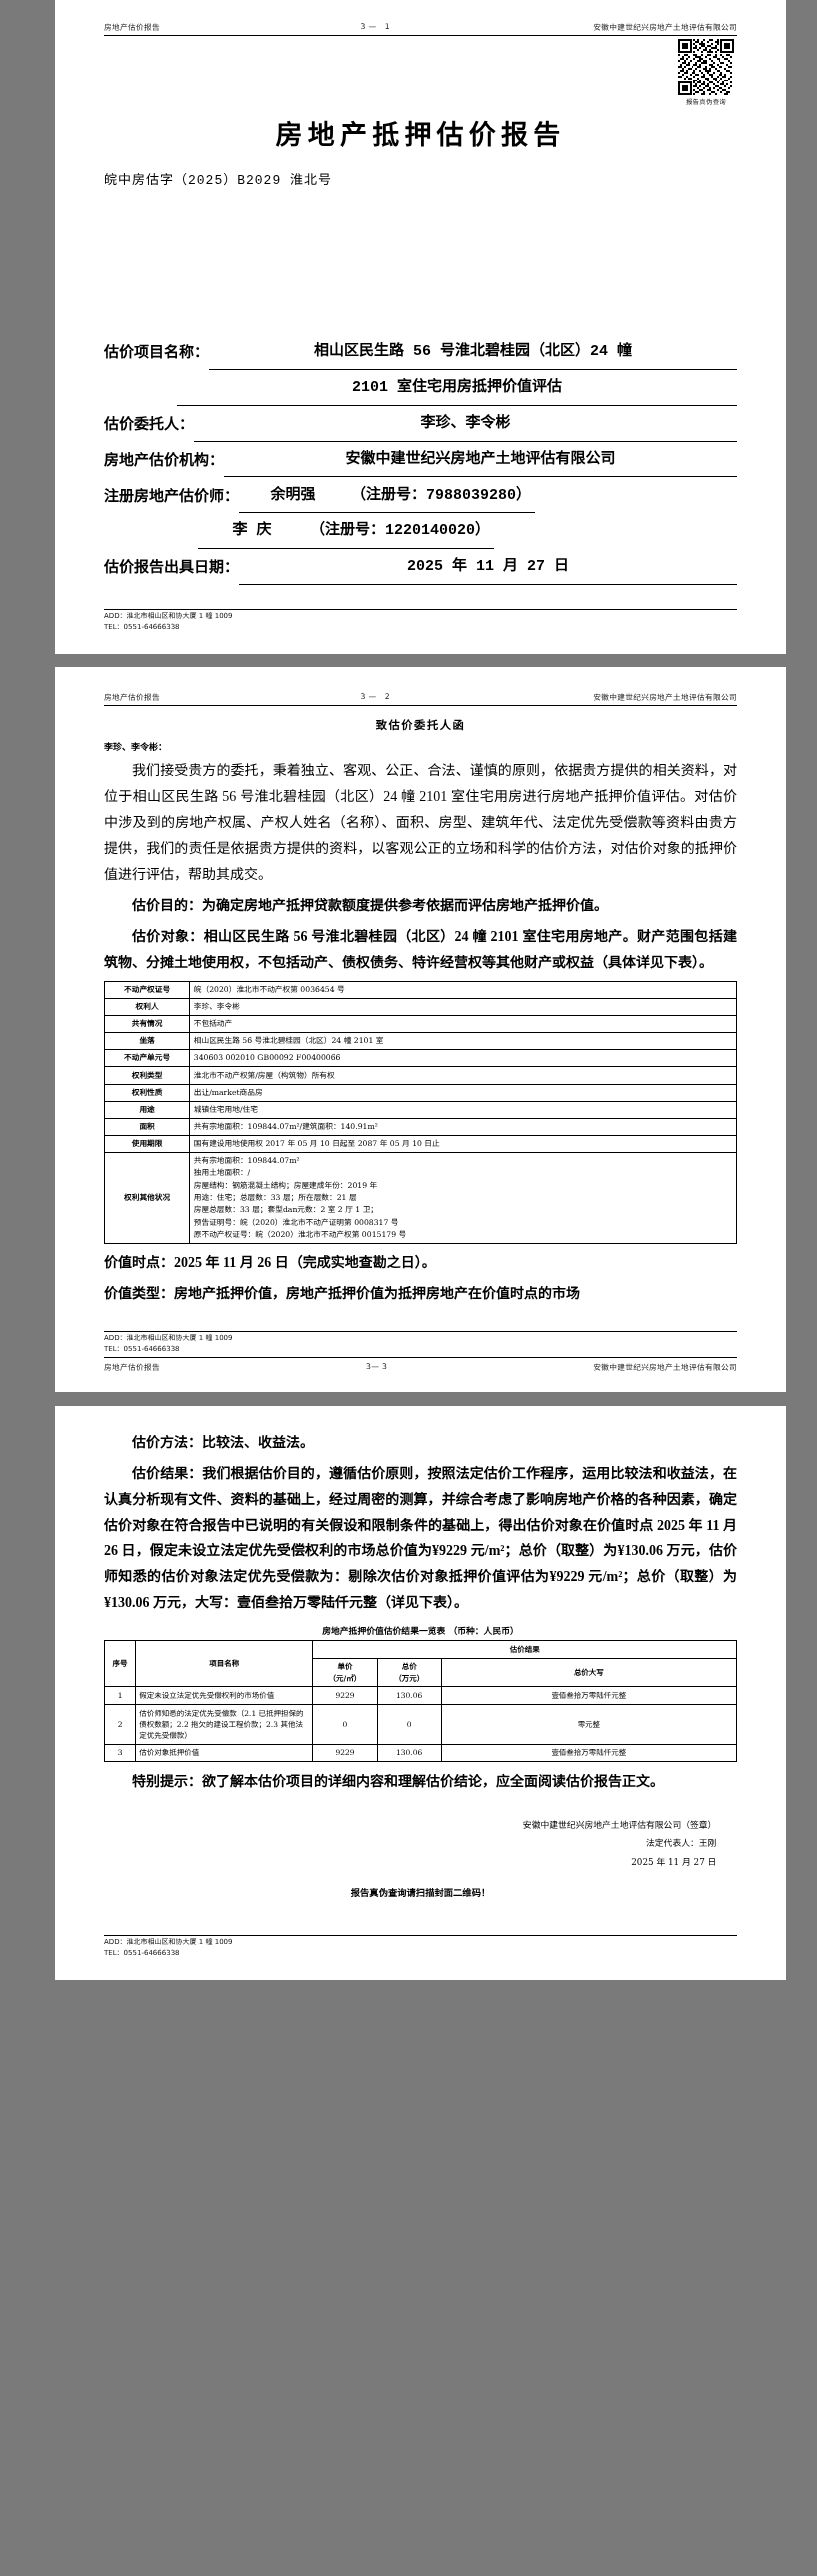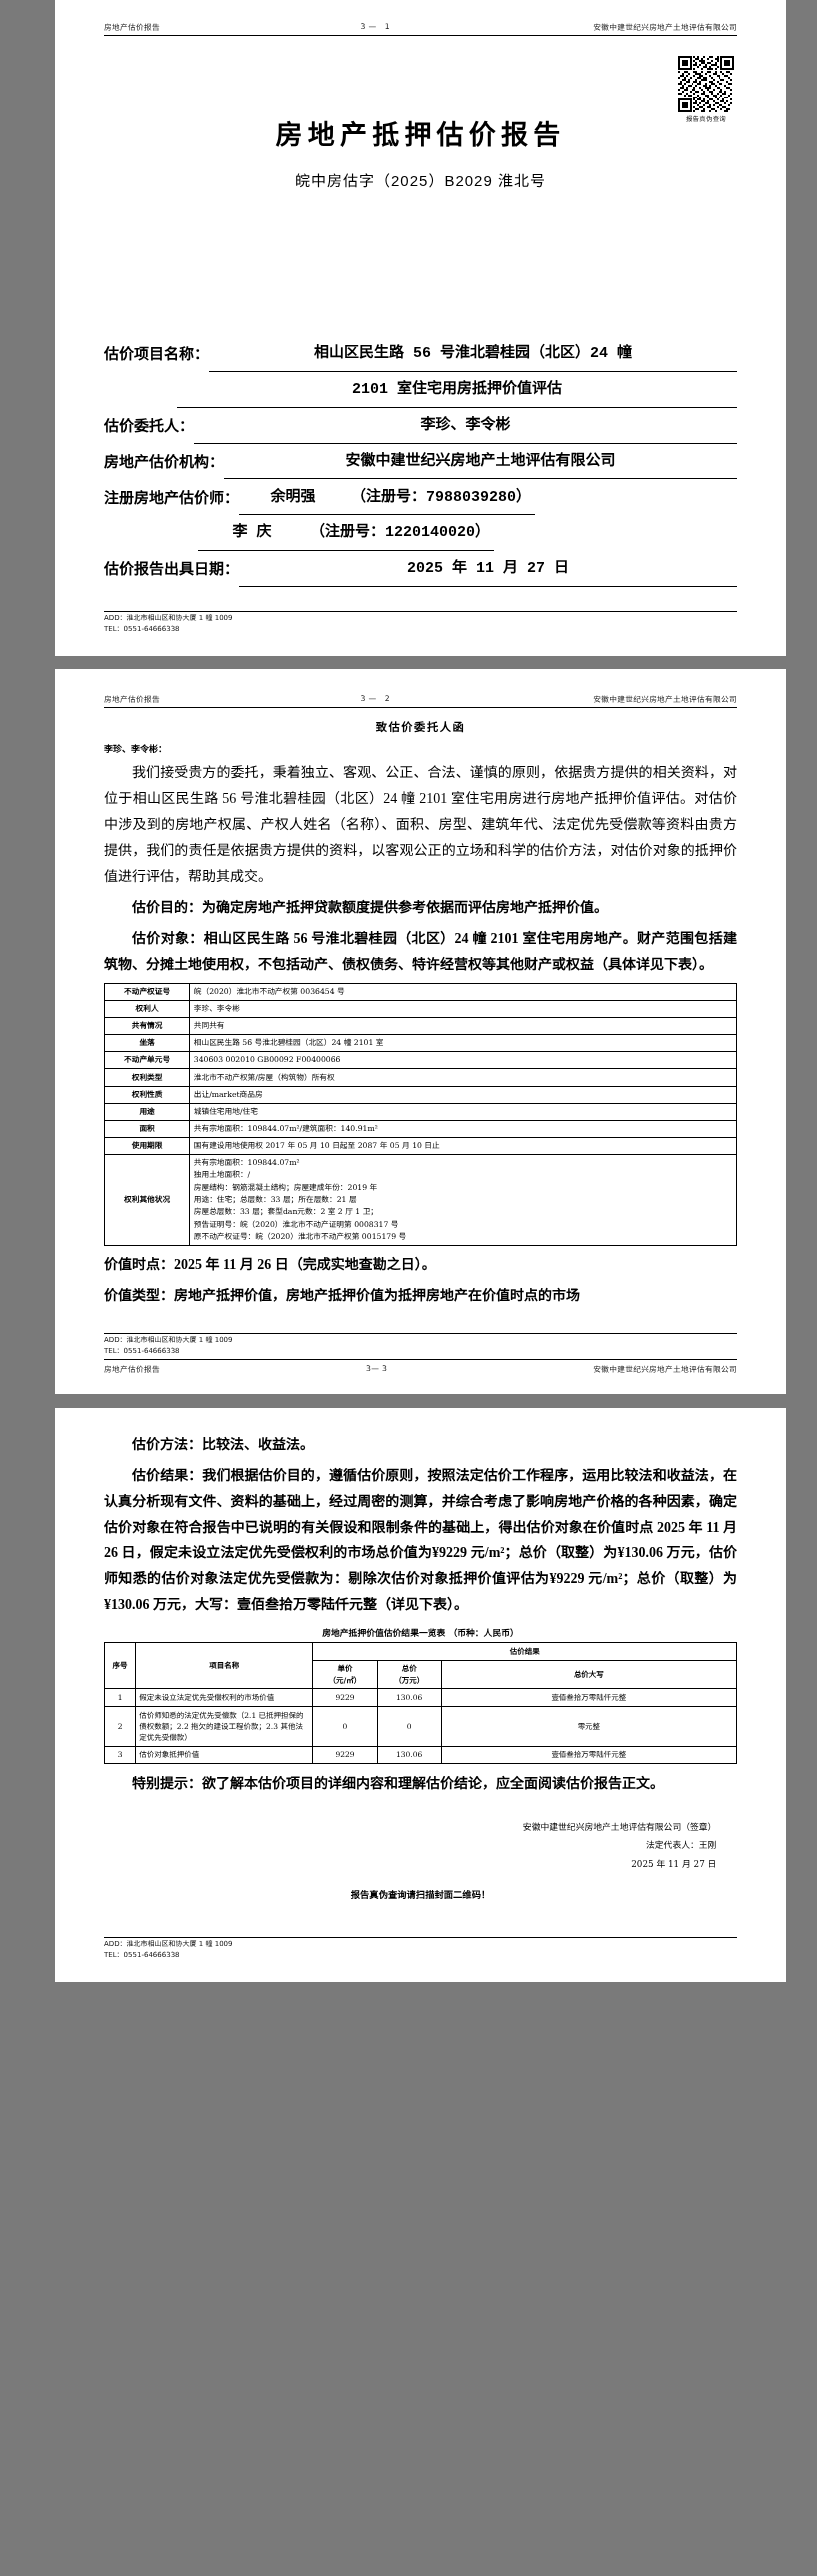--- a/index.html
+++ b/index.html
@@ -19,32 +19,32 @@
   }
   .run-head .left{flex:0 0 auto;}
   .run-head .mid{flex:1 1 auto;text-align:center;letter-spacing:3.1px;}
   .run-head .right{flex:0 0 auto;}
   .foot-head{
     display:flex;align-items:center;justify-content:space-between;
     font-size:7.7px;color:#222;border-top:0.8px solid #000;
     padding-top:2.6px;margin-top:2.1px;letter-spacing:0.3px;
   }
   
-  .qr-wrap{position:absolute;right:49px;top:56px;text-align:center;width:62px;}
+  .qr-wrap{position:absolute;right:49px;top:39px;text-align:center;width:62px;}
   .qr{width:56px;height:56px;margin:0 auto;background:#fff;position:relative;}
   .qr-cap{font-size:6.4px;color:#111;margin-top:2.1px;letter-spacing:0.3px;white-space:nowrap;}
   
   .main-title{
     text-align:center;font-family:"DejaVu Serif","Liberation Serif",serif;
     font-weight:bold;font-size:27px;letter-spacing:5.2px;
     margin:77px 0 0 0;color:#000;
   }
   .sub-title{
-    text-align:center;font-size:15px;letter-spacing:1px;margin:17.5px 0 0 0;color:#000;
-    font-family:Liberation Sans, sans-serif;
+    font-size:13px;letter-spacing:1px;margin:17.5px 0 0 0;color:#000;
+    font-family:Liberation Mono, monospace;
   }
   .cover-block{margin-top:149px;font-size:15px;color:#000;line-height:2.05;
     font-family:Liberation Mono, monospace;}
   .cover-row{display:flex;align-items:flex-end;margin-bottom:3.1px;font-weight:bold;}
   .cover-label{flex:0 0 auto;white-space:nowrap;}
   .cover-value{flex:1 1 auto;border-bottom:0.7px solid #000;text-align:center;
     padding:0 2.1px 1px 2.1px;font-weight:bold;}
   .cover-sub{display:flex;margin-bottom:3.1px;font-weight:bold;}
   .cover-sub .pad{flex:0 0 73px;}
   .nameline{display:flex;align-items:flex-end;font-weight:bold;}
@@ -362,21 +362,21 @@
         <tr>
             <td class="k">不动产权证号</td>
             <td class="v">皖（2020）淮北市不动产权第 0036454 号</td>
           </tr>
         <tr>
             <td class="k">权利人</td>
             <td class="v">李珍、李令彬</td>
           </tr>
         <tr>
             <td class="k">共有情况</td>
-            <td class="v">共同共有</td>
+            <td class="v">不包括动产</td>
           </tr>
         <tr>
             <td class="k">坐落</td>
             <td class="v">相山区民生路 56 号淮北碧桂园（北区）24 幢 2101 室</td>
           </tr>
         <tr>
             <td class="k">不动产单元号</td>
             <td class="v">340603 002010 GB00092 F00400066</td>
           </tr>
         <tr>

